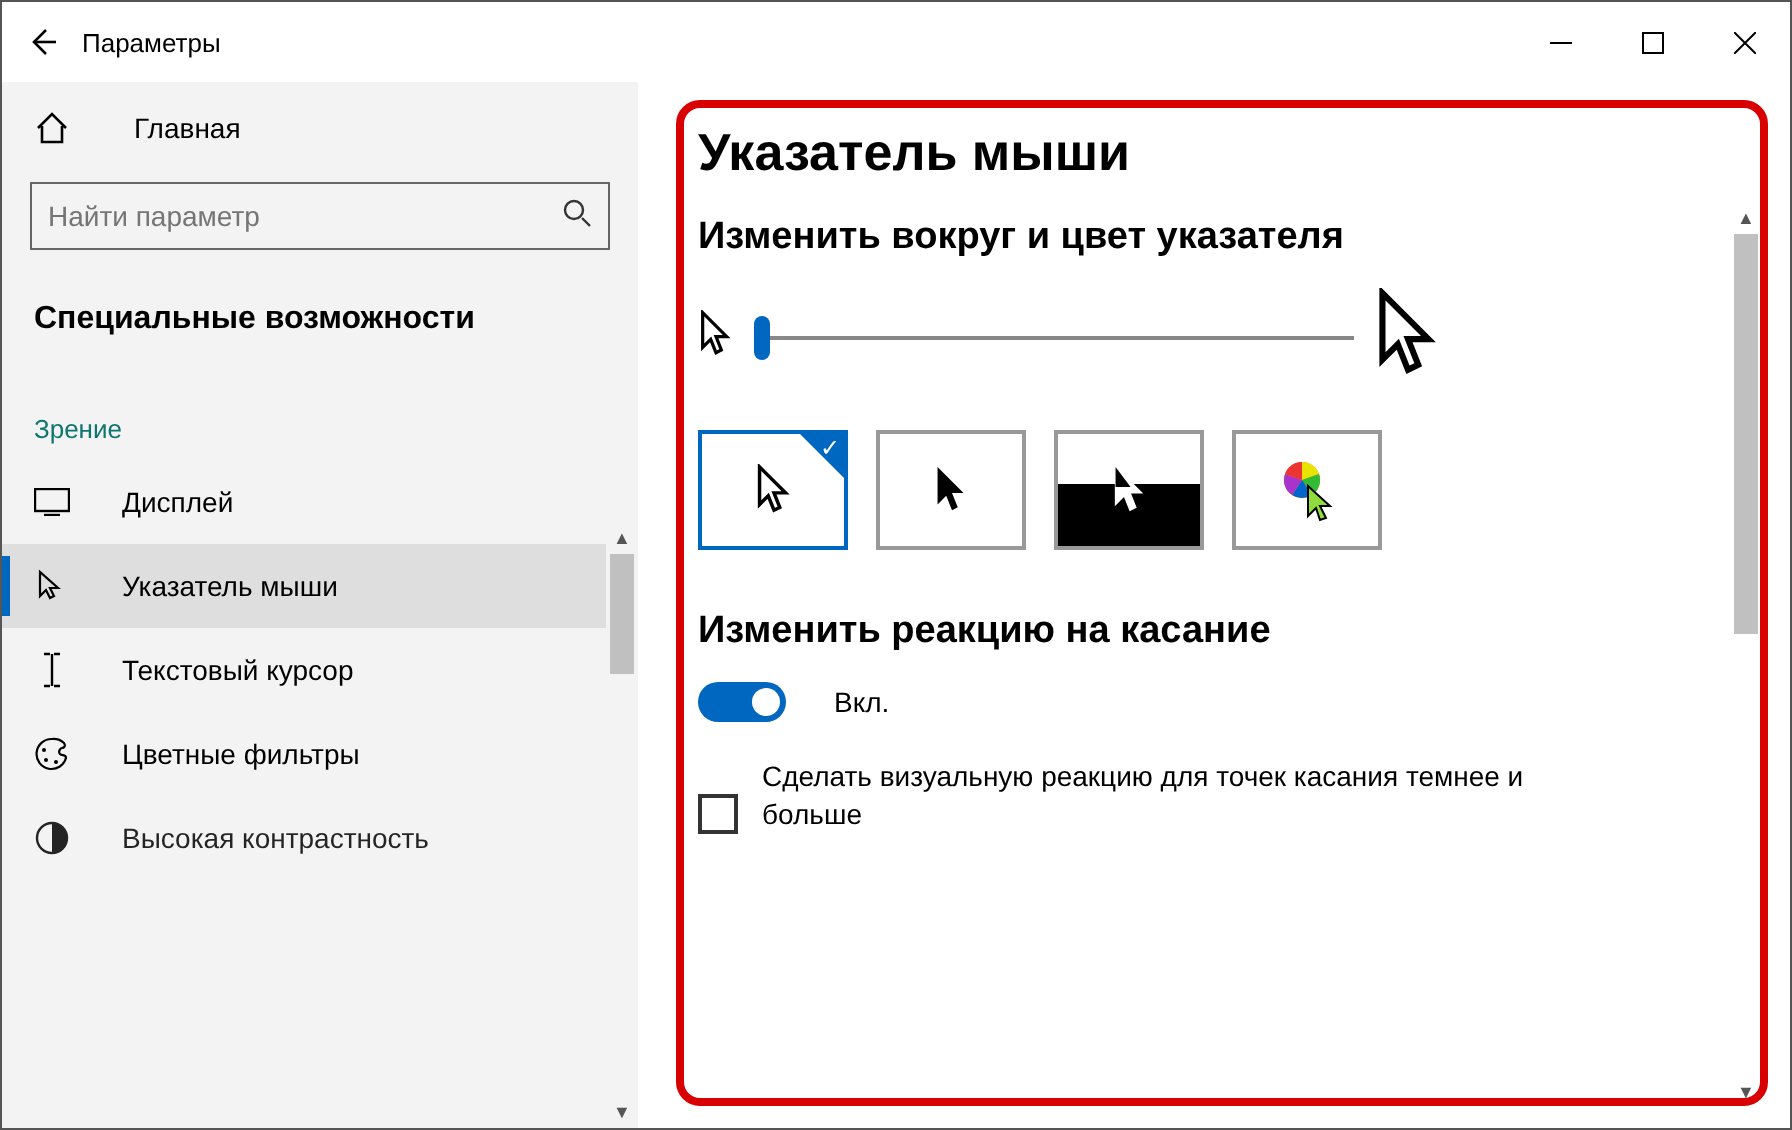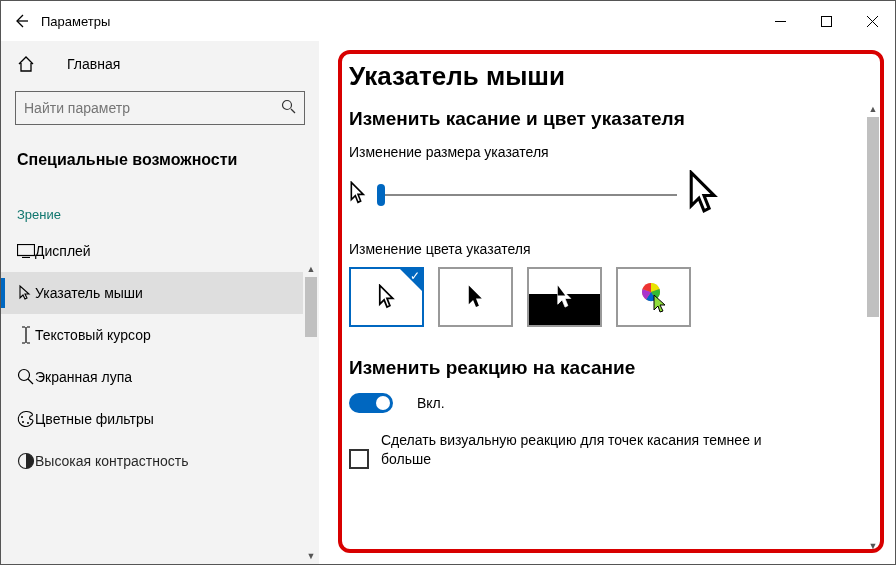--- a/index.html
+++ b/index.html
@@ -69,21 +69,21 @@
   }
   .group-label {
     padding: 24px 16px 8px 16px;
     color: #0f766e;
     font-size: 13px;
   }
   .nav-list { }
   .nav-item {
     display: flex; align-items: center;
     padding: 12px 16px 12px 16px;
-    gap: 0;
+    gap: 26px;
     position: relative;
   }
   .nav-item.selected {
     background: #dedede;
   }
   .nav-item.selected::before {
     content: "";
     position: absolute;
     left: 0; top: 6px; bottom: 6px;
     width: 4px; background: #0067c0;
@@ -277,29 +277,20 @@
         <span class="ic">
           <svg width="12" height="18" viewBox="0 0 12 18">
               <path d="M2 1 H5 M7 1 H10 M6 1 V17 M2 17 H5 M7 17 H10" stroke="#000" stroke-width="1.2" fill="none"></path>
             </svg>
         </span>
         <span>Текстовый курсор</span>
       </div>
       <div class="nav-item">
         <span class="ic">
           <svg width="18" height="18" viewBox="0 0 18 18">
-              <circle cx="7" cy="7" r="5.5" fill="none" stroke="#000" stroke-width="1.2"></circle>
-              <path d="M11 11 L16 16" stroke="#000" stroke-width="1.2"></path>
-            </svg>
-        </span>
-        <span>Экранная лупа</span>
-      </div>
-      <div class="nav-item">
-        <span class="ic">
-          <svg width="18" height="18" viewBox="0 0 18 18">
               <path d="M9 1.5 A7.5 7.5 0 1 0 16 11 C16 9 14 10 13 9 C12 8 13 6 14 6 C15 6 16 5 15 3.5 A7.5 7.5 0 0 0 9 1.5 Z" fill="none" stroke="#000" stroke-width="1.1"></path>
               <circle cx="5" cy="7" r="1"></circle>
               <circle cx="6" cy="12" r="1"></circle>
               <circle cx="11" cy="13" r="1"></circle>
             </svg>
         </span>
         <span>Цветные фильтры</span>
       </div>
       <div class="nav-item" style="opacity:.85">
         <span class="ic">
@@ -316,43 +307,41 @@
       <div class="up">▲</div>
       <div class="track">
           <div class="thumb"></div>
         </div>
       <div class="dn" style="position:absolute;bottom:0;left:0;right:0">▼</div>
     </div>
   </div>
 
   <div class="main">
     <h1>Указатель мыши</h1>
-    <h2>Изменить касание и цвет указателя</h2>
-
-    <div class="lbl">Изменение размера указателя</div>
+    <h2>Изменить вокруг и цвет указателя</h2>
+
     <div class="slider-row">
       <span class="cursor-small">
         <svg class="cursor-w" viewBox="0 0 12 18">
             <path class="fill" d="M1 1 L1 14 L4 11 L6 16 L8 15 L6 10 L10 10 Z"></path>
             <path class="stroke" d="M1 1 L1 14 L4 11 L6 16 L8 15 L6 10 L10 10 Z"></path>
           </svg>
       </span>
       <div class="slider">
         <div class="track"></div>
         <div class="thumb"></div>
       </div>
       <span class="cursor-big">
         <svg class="cursor-w" viewBox="0 0 12 18">
             <path class="fill" d="M1 1 L1 14 L4 11 L6 16 L8 15 L6 10 L10 10 Z"></path>
             <path class="stroke" d="M1 1 L1 14 L4 11 L6 16 L8 15 L6 10 L10 10 Z"></path>
           </svg>
       </span>
     </div>
 
-    <div class="lbl">Изменение цвета указателя</div>
     <div class="color-options">
       <div class="opt selected">
         <div class="corner"></div>
           <div class="check">✓</div>
         <svg class="cursor-w" width="18" height="26" viewBox="0 0 12 18">
             <path class="fill" d="M1 1 L1 14 L4 11 L6 16 L8 15 L6 10 L10 10 Z"></path>
             <path class="stroke" d="M1 1 L1 14 L4 11 L6 16 L8 15 L6 10 L10 10 Z"></path>
           </svg>
       </div>
       <div class="opt">

